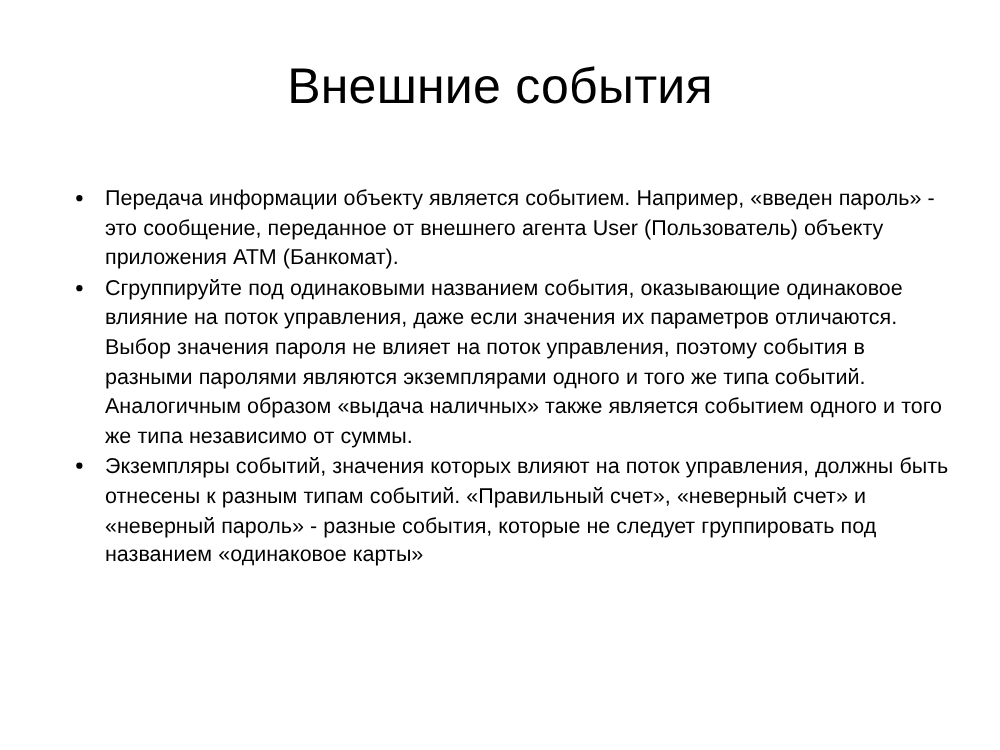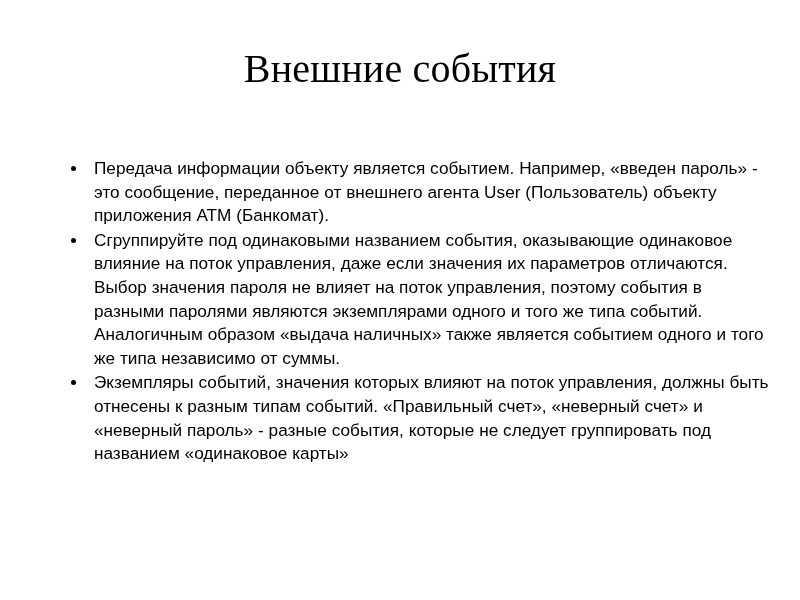--- a/index.html
+++ b/index.html
@@ -28,29 +28,28 @@
     left: 0;
     top: 46px;
     width: 800px;
     text-align: center;
     font-size: 40px;
     line-height: 46px;
     font-weight: 400;
     letter-spacing: 0.2px;
     color: #000000;
     white-space: nowrap;
-    font-family: Liberation Serif, serif;
   }
 
   .body-list {
     position: absolute;
     left: 50px;
     top: 141px;
     width: 706px;
-    margin: 16px;
+    margin: 6px;
     padding: 0;
     list-style: none;
   }
 
   .bullet-item {
     position: relative;
     padding-left: 28px;
     margin: 0 0 1px 0;
     font-size: 17.2px;
     line-height: 23.6px;

